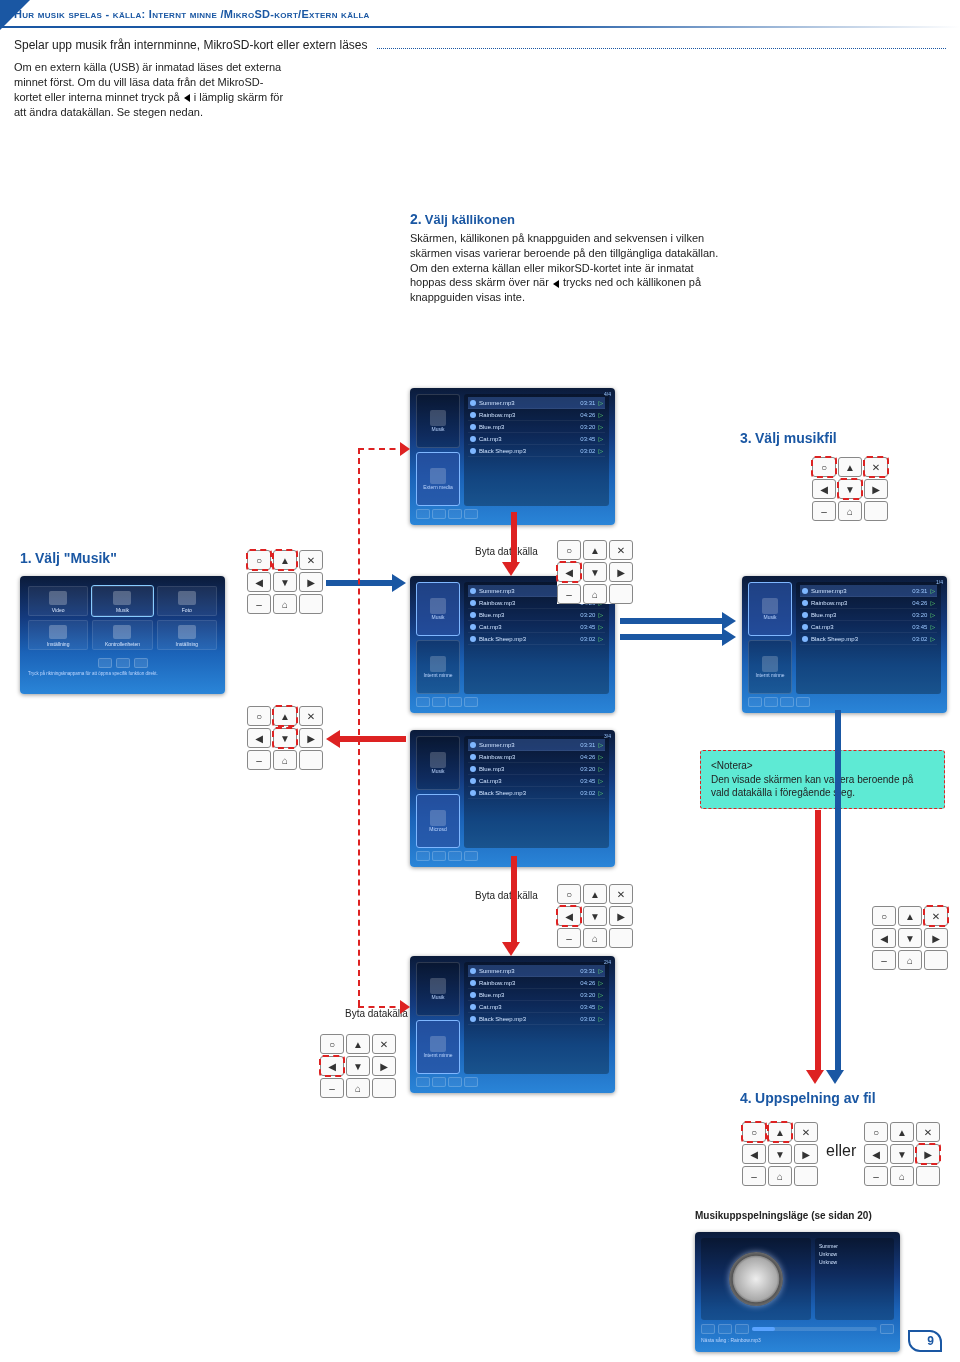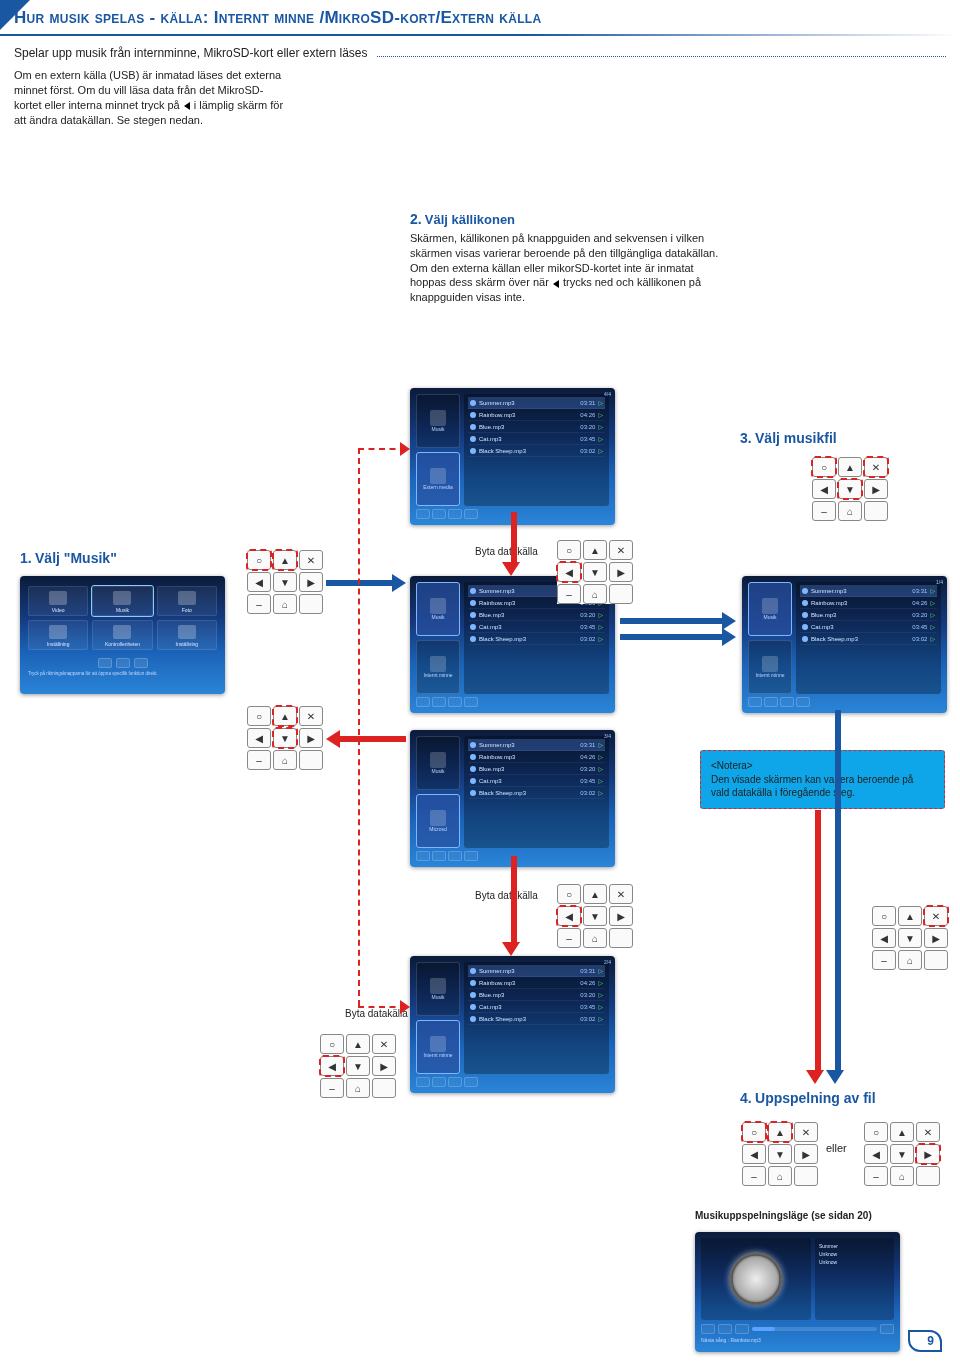--- a/index.html
+++ b/index.html
@@ -6,21 +6,21 @@
   body {
     width: 960px;
     height: 1362px;
     font-family: Arial, Helvetica, sans-serif;
     background: #fff;
     color: #222;
     position: relative;
     font-size: 12px;
   }
   .page-title {
-    font-size: 17px;
+    font-size: 11px;
     font-weight: 700;
     color: #1a57a3;
     padding: 8px 0 6px 14px;
     letter-spacing: .3px;
     font-variant: small-caps;
     position: relative;
   }
   .title-rule {
     height: 2px;
     background: linear-gradient(to right, #1a57a3 0%, #1a57a3 55%, rgba(26,87,163,0) 100%);
@@ -96,21 +96,21 @@
   .cd-box { width:110px; background:rgba(0,0,0,.25); border-radius:3px; display:flex;align-items:center;justify-content:center; }
   .cd { width:54px;height:54px;border-radius:50%;background:radial-gradient(circle,#eee 0%,#aaa 55%,#888 60%,#555 62%,#bbb 100%); box-shadow:0 0 6px rgba(200,220,255,.6);}
   .play-meta { flex:1; background:rgba(0,0,0,.25); border-radius:3px; padding:4px; font-size:5px; line-height:1.6; }
   .play-ctrl { margin-top:4px; display:flex; gap:3px; align-items:center; }
   .pbar { flex:1; height:4px; background:rgba(255,255,255,.15); border-radius:2px; position:relative; }
   .pbar::after { content:""; position:absolute; left:0;top:0;height:100%; width:18%; background:#5aa3ff; border-radius:2px; }
   .play-label { font-size:5px; margin-top:3px; color:#bcd6ff; }
 
   .note-box {
     border:1px dashed #d22; border-radius:3px; padding:8px 10px; font-size:10px; line-height:1.35;
-    width:245px; background:#0ea5e9;
+    width:245px; background:#5eead4;
   }
 
   
   .arrow {
     position:absolute; background:none;
   }
   .arrow-h { height:14px; display:flex; align-items:center; }
   .arrow-h .shaft { height:6px; background:currentColor; flex:1; }
   .arrow-h .head-right { width:0;height:0;border-top:9px solid transparent;border-bottom:9px solid transparent;border-left:14px solid currentColor; }
   .arrow-h .head-left { width:0;height:0;border-top:9px solid transparent;border-bottom:9px solid transparent;border-right:14px solid currentColor; }
@@ -121,21 +121,21 @@
   .dashed-h { position:absolute; border-top:2px dashed #d22; }
 
   .byta { font-size:10px; color:#222; }
 
   .page-num-wrap { position:absolute; right:18px; bottom:10px; }
   .page-num-shape { width:34px;height:22px;border:2px solid #1a57a3;border-radius:0 12px 0 12px; position:relative; }
   .page-num { position:absolute; right:6px; bottom:2px; font-size:12px; color:#1a57a3; font-weight:700; }
 
   .music-ref { position:absolute; left:695px; top:1210px; font-size:10px; font-weight:700; }
 
-  .eller { font-size:11px; }
+  .eller { font-size:16px; }
 
   .corner-tri { width:0;height:0;border-top:30px solid #1a57a3;border-right:30px solid transparent; position:absolute; left:0; top:0; }
 
 </style>
 </head>
 <body>
 
 <div class="corner-tri"></div>
 
 <div class="page-title">Hur musik spelas - källa: Internt minne /MikroSD-kort/Extern källa</div>

